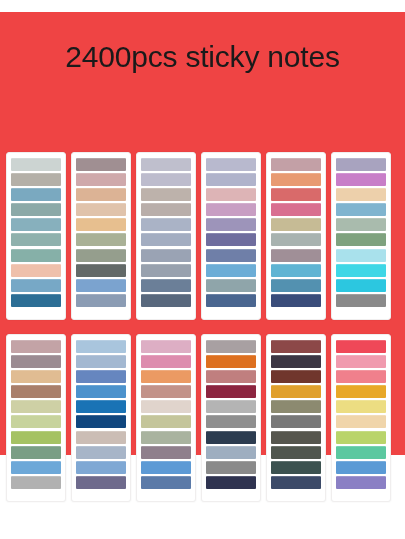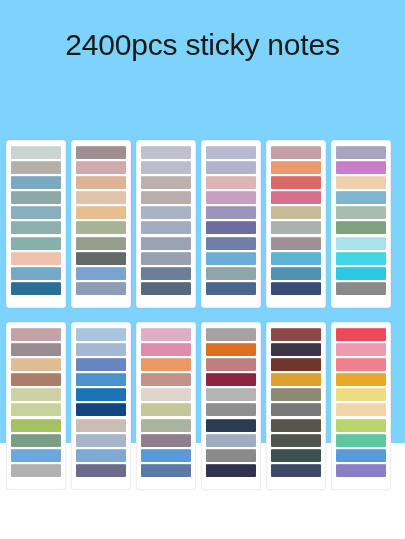--- a/index.html
+++ b/index.html
@@ -11,22 +11,23 @@
     width: 405px;
     height: 539px;
     background: #ffffff;
     font-family: "Liberation Sans", sans-serif;
     overflow: hidden;
   }
   .page {
     position: relative;
     width: 405px;
     height: 443px;
-    background: #7dd3fc;
+    background: #ef4444;
     box-sizing: border-box;
+    margin-top: 12px;
   }
   .title {
     position: absolute;
     top: 26px;
     left: 0;
     width: 405px;
     text-align: center;
     font-size: 30px;
     line-height: 38px;
     font-weight: 400;

